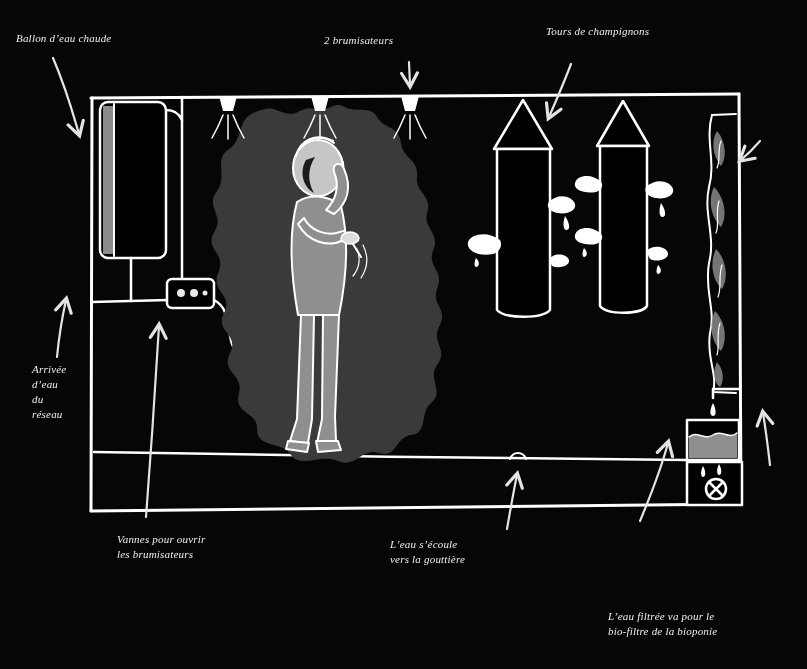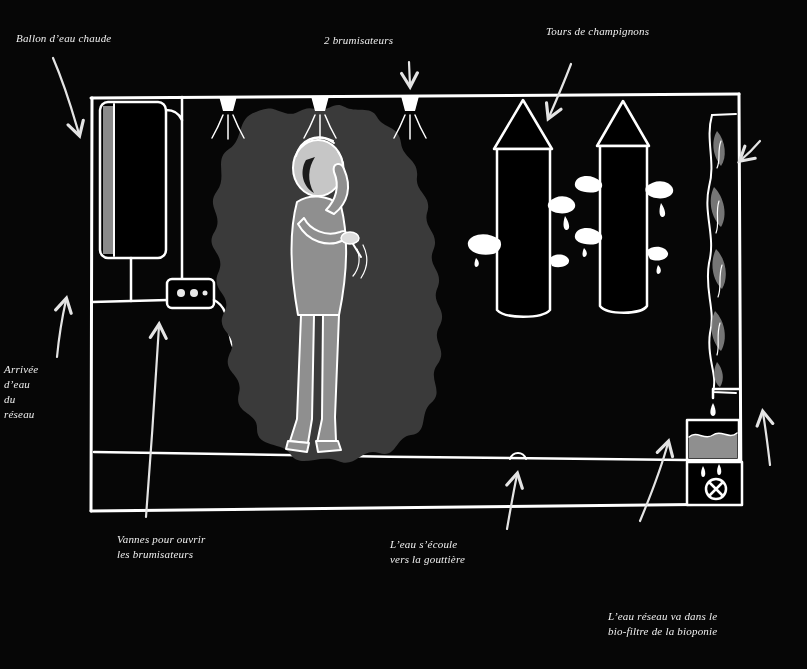--- a/index.html
+++ b/index.html
@@ -183,24 +183,24 @@
       <path class="arrow" marker-end="url(#ah)" d="M146,517 C151,452 155,392 159,326"></path>
       <path class="arrow" marker-end="url(#ah)" d="M507,529 C510,512 513,494 517,475"></path>
       <path class="arrow" marker-end="url(#ah)" d="M640,521 C650,497 661,469 668,443"></path>
       <path class="arrow" marker-end="url(#ah)" d="M770,465 C768,448 766,431 763,413"></path>
     </g>
   </svg>
 
   <div class="label" style="left:16px;top:31px">Ballon d’eau chaude</div>
   <div class="label" style="left:324px;top:33px">2 brumisateurs</div>
   <div class="label" style="left:546px;top:24px">Tours de champignons</div>
-  <div class="label" style="left:4px;top:362px">Arrivée
+  <div class="label" style="left:32px;top:362px">Arrivée
 d’eau
 du
 réseau</div>
   <div class="label" style="left:390px;top:537px">L’eau s’écoule
 vers la gouttière</div>
   <div class="label" style="left:117px;top:532px">Vannes pour ouvrir
 les brumisateurs</div>
-  <div class="label" style="left:608px;top:609px">L’eau réseau va dans le
+  <div class="label" style="left:608px;top:609px">L’eau filtrée va pour le
 bio-filtre de la bioponie</div>
 
 </div>
 
 </body></html>

